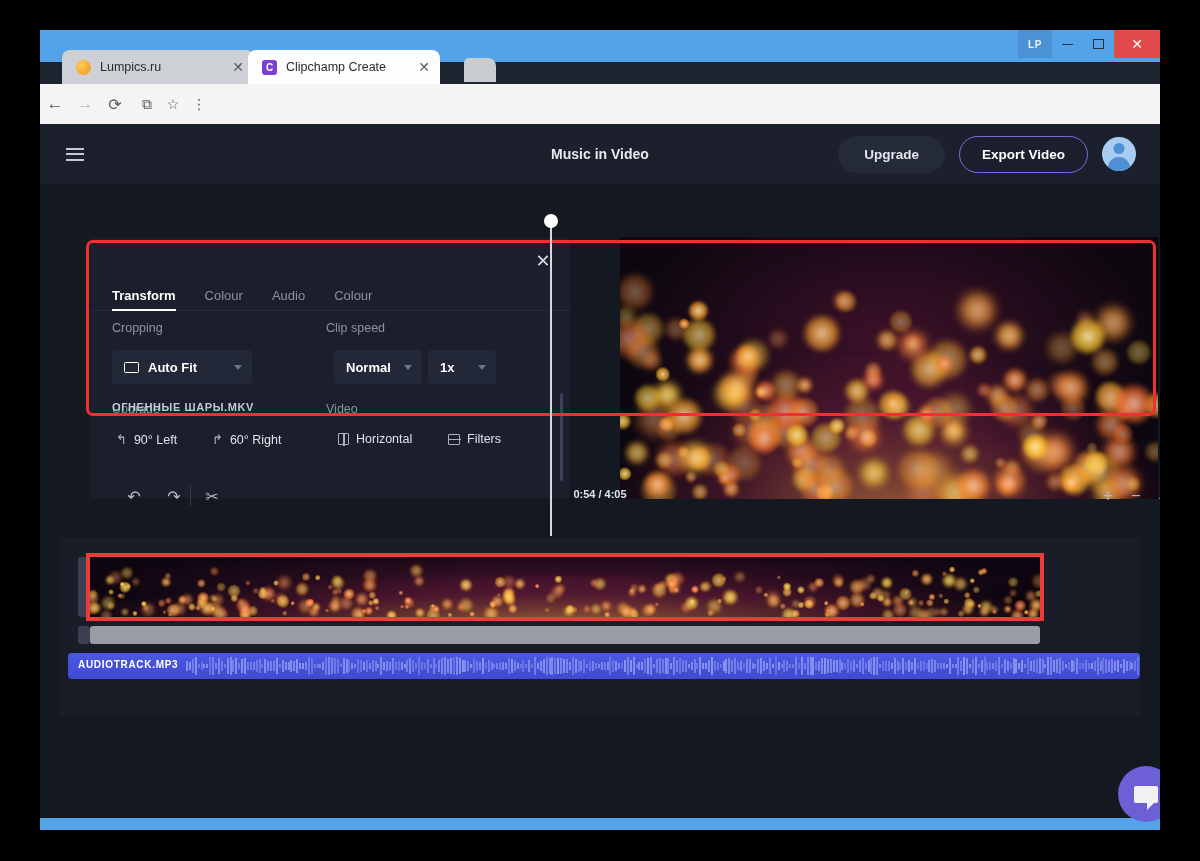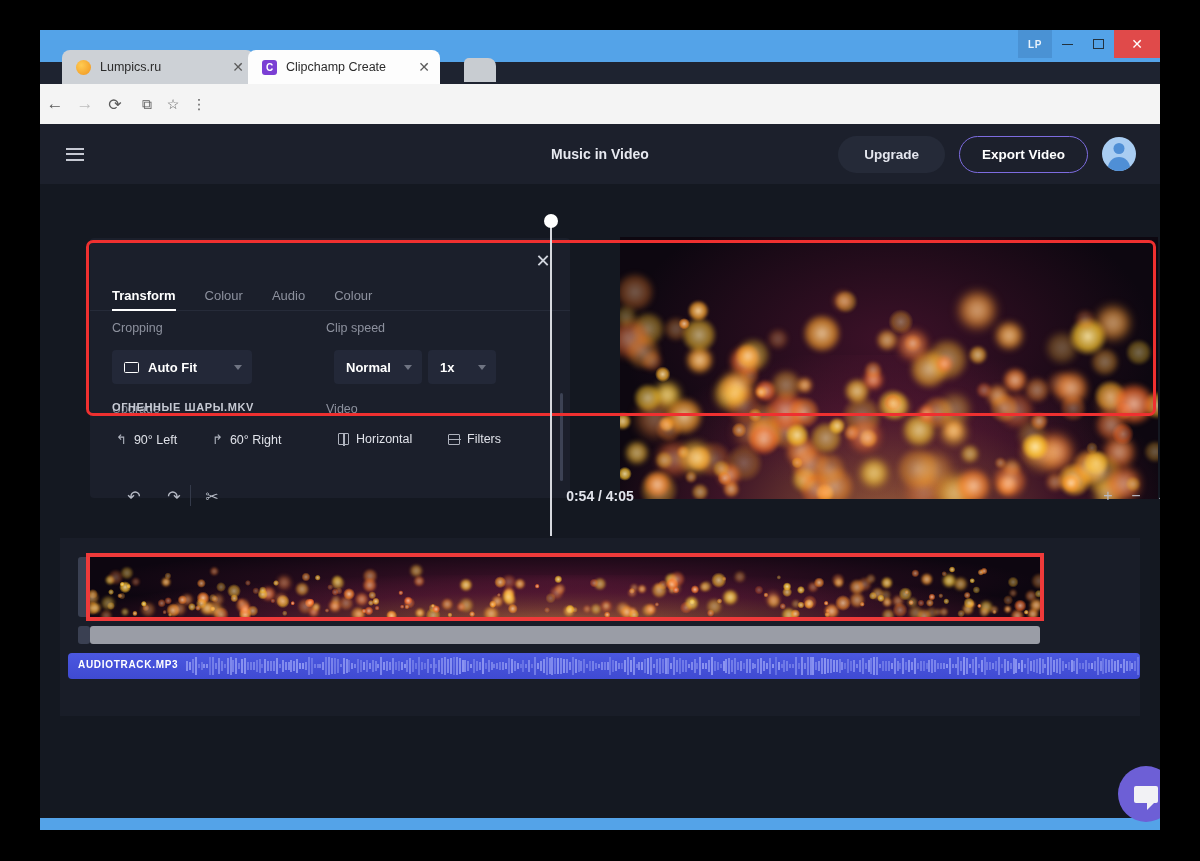--- a/index.html
+++ b/index.html
@@ -263,21 +263,21 @@
   .tlb-icon {
     position: absolute; top: 12px; width: 24px; height: 24px;
     color: #b6bac5; font-size: 16px;
     display: flex; align-items: center; justify-content: center;
   }
   .tlb-sep {
     position: absolute; top: 13px; width: 1px; height: 21px; background: #343a4a;
   }
   .tl-time {
     position: absolute; left: 0; right: 0; top: 16px; text-align: center;
-    font-size: 14px; color: #e2e4ec; font-weight: bold; pointer-events: none;
+    font-size: 11px; color: #e2e4ec; font-weight: bold; pointer-events: none;
   }
 
   
   .timeline {
     position: absolute; left: 0; top: 396px; width: 1120px; height: 310px;
     background: #141821;
   }
   .track-area {
     position: absolute; left: 20px; top: 18px; width: 1080px; height: 178px;
     background: #191d28;

